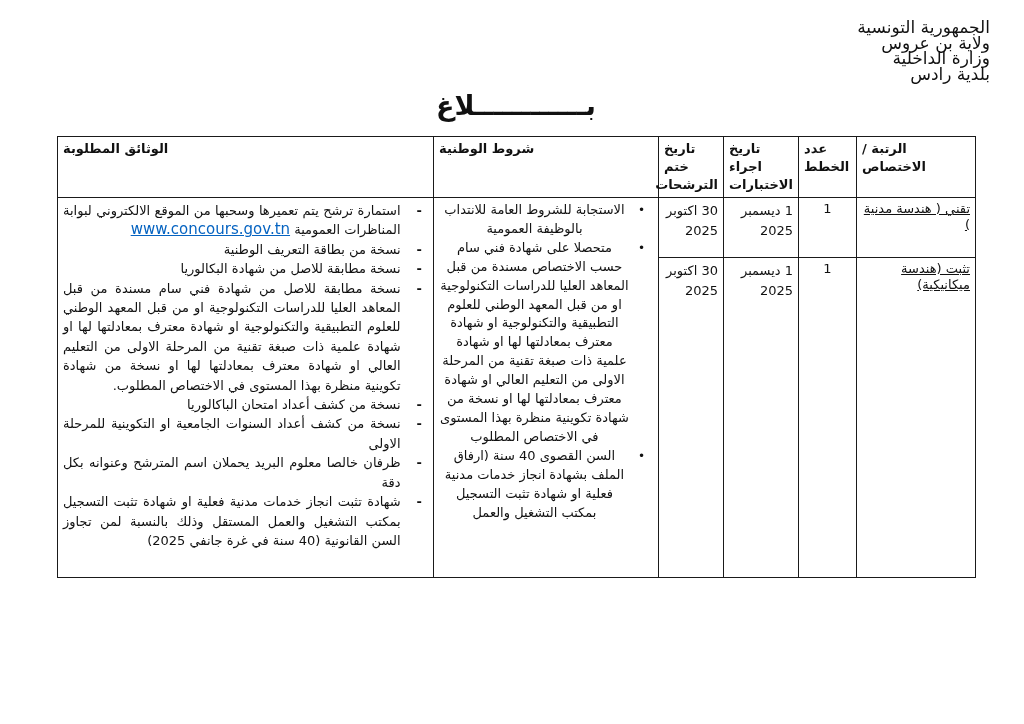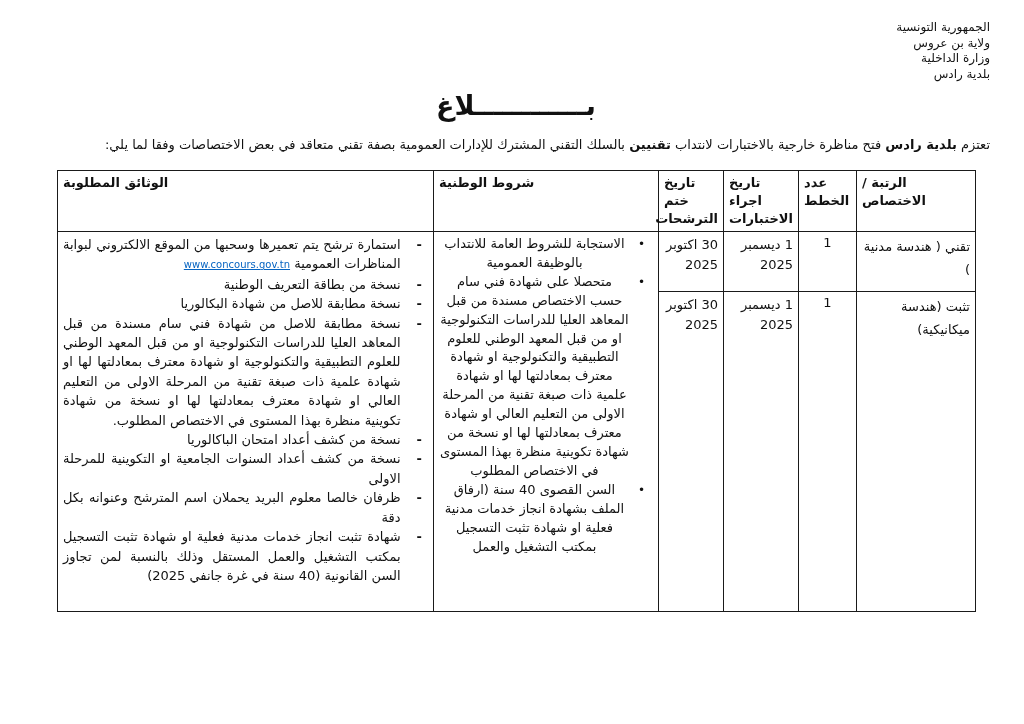--- a/index.html
+++ b/index.html
@@ -12,21 +12,21 @@
     overflow: hidden;
   }
   .page { width: 1024px; height: 724px; position: relative; }
 
   
   .letterhead {
     padding-top: 20px;
     margin-left: 34px;
     margin-right: 34px;
     text-align: right;
-    font-size: 12px;
+    font-size: 17px;
     line-height: 15.5px;
   }
 
   
   .doc-title {
     text-align: center;
     font-size: 27px;
     font-weight: bold;
     margin-top: 8px;
     letter-spacing: 0.5px;
@@ -59,21 +59,21 @@
   }
   th.hdr {
     font-weight: bold;
     text-align: left;
     font-size: 13px;
     line-height: 18px;
     padding-top: 5px;
   }
   tr.header-row { height: 54px; }
   tr.data-row-1 { height: 60px; }
-  td.rank-cell { text-align: right; line-height: 23px; padding-top: 6px; }
+  td.rank-cell { text-align: right; line-height: 16px; padding-top: 6px; text-decoration: underline; }
   td.num-cell  { text-align: center; padding-top: 6px; }
   td.date-cell { line-height: 19.5px; padding-top: 6px; }
 
   
   td.cond-cell { padding: 6px 4px 4px 6px; }
   ul.cond-list { list-style: none; }
   ul.cond-list li {
     display: flex;
     gap: 8px;
     line-height: 18.9px;
@@ -104,38 +104,37 @@
   }
   ul.docs-list .doc-text {
     flex: 1 1 auto;
     text-align: justify;
   }
   a.url-link {
     color: #0563c1;
     text-decoration: underline;
     direction: ltr;
     unicode-bidi: embed;
-    font-size: 10px;
+    font-size: 15px;
   }
 </style>
 </head>
 <body>
 
 <div class="page">
 
   <div class="letterhead">
     <div>الجمهورية التونسية</div>
     <div>ولاية بن عروس</div>
     <div>وزارة الداخلية</div>
     <div>بلدية رادس</div>
   </div>
 
   <div class="doc-title">بــــــــــــلاغ</div>
 
-  <p class="intro"><span>تعتزم </span><b>بلدية رادس</b><span> فتح مناظرة خارجية بالاختبارات لانتداب </span><b>تقنيين</b><span> بالسلك التقني المشترك للإدارات العمومية بصفة تقني متعاقد في بعض الاختصاصات وفقا لما يلي:</span></p>
 
   <table class="doc-table">
     <colgroup>
       <col style="width:119px">
       <col style="width:58px">
       <col style="width:75px">
       <col style="width:65px">
       <col style="width:225px">
       <col style="width:376px">
     </colgroup>

